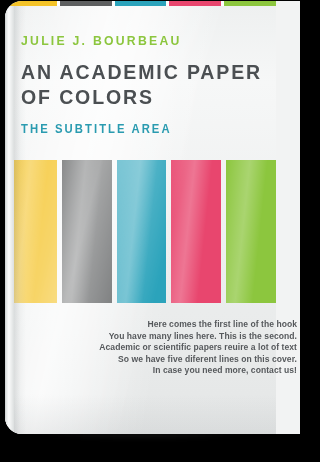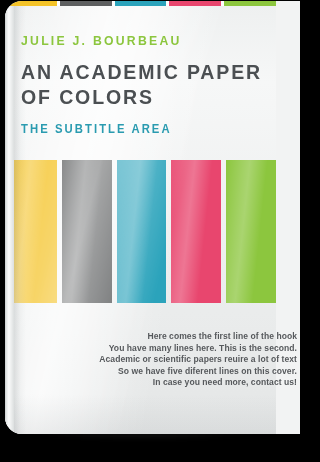--- a/index.html
+++ b/index.html
@@ -220,21 +220,21 @@
   .stripe-gap {
     flex: 0 0 5px;
     height: 100%;
     background: transparent;
   }
 
   
   .hook {
     position: absolute;
     right: 26px;
-    top: 330px;
+    top: 318px;
     width: 210px;
     text-align: right;
     z-index: 7;
     font-family: "Liberation Sans Narrow", "Liberation Sans", sans-serif;
     font-size: 9px;
     font-weight: bold;
     line-height: 11.5px;
     color: #56595c;
     letter-spacing: 0.05px;
   }

